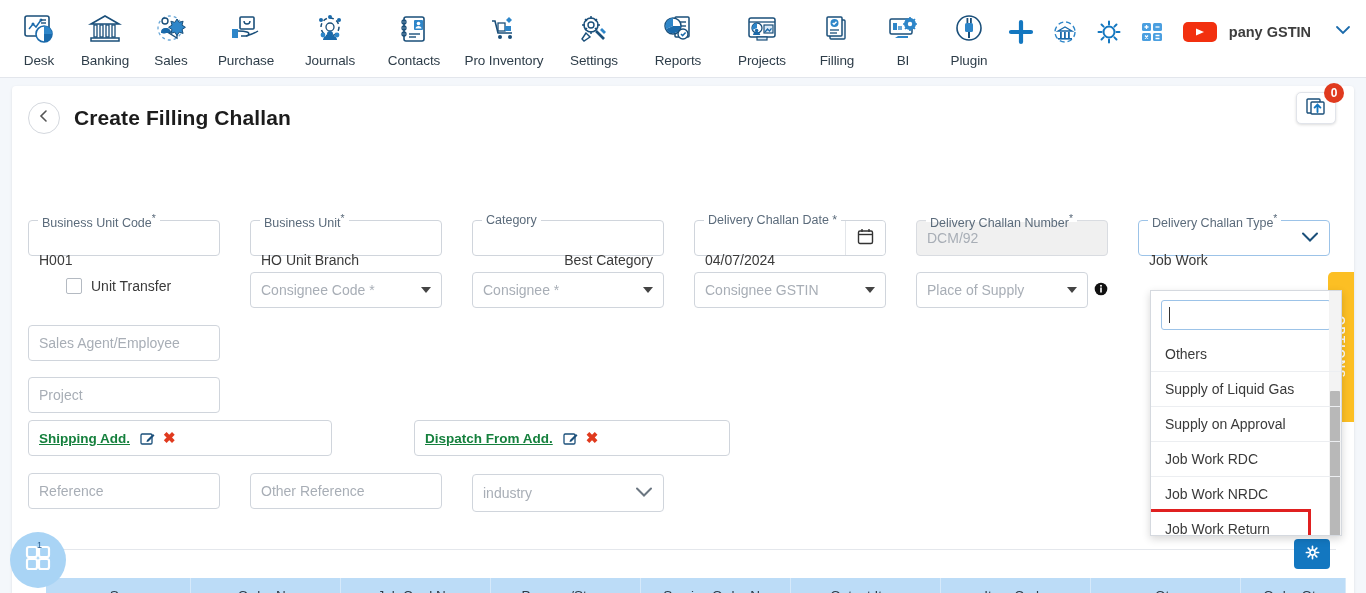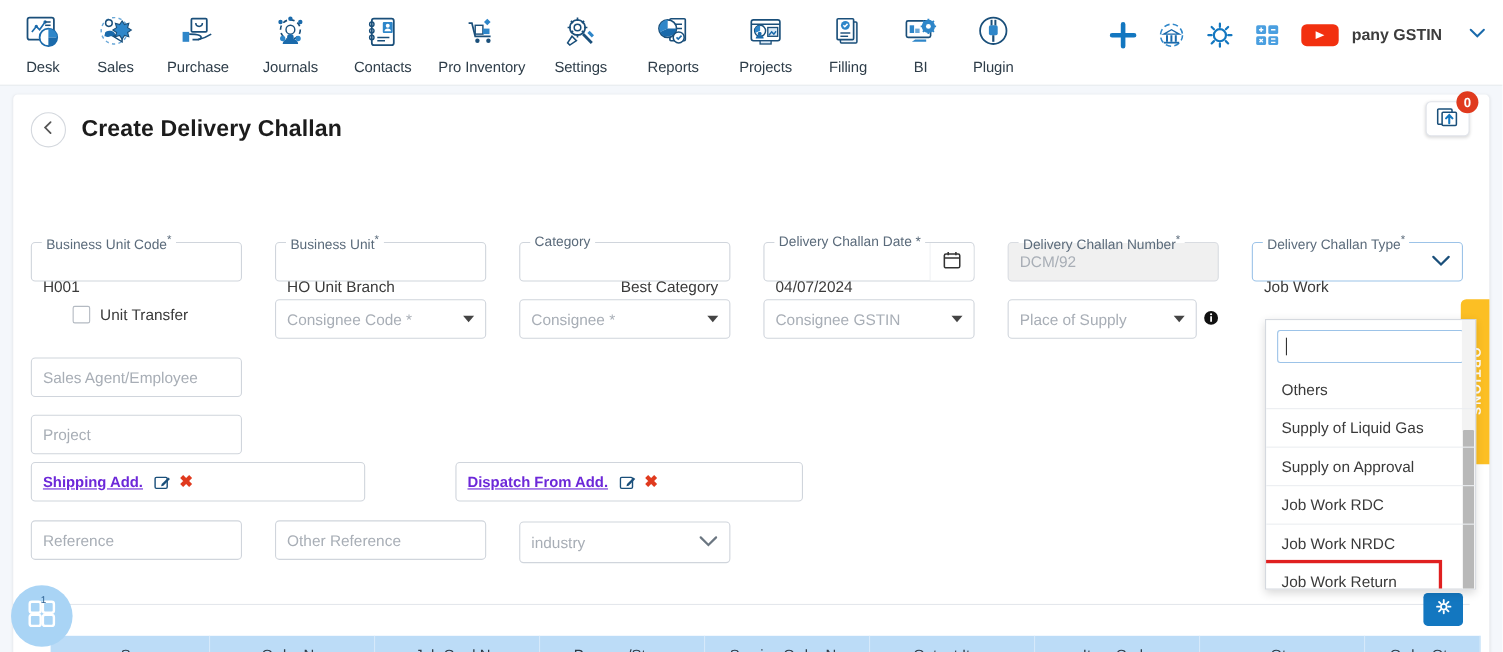--- a/index.html
+++ b/index.html
@@ -91,21 +91,21 @@
     width: 0; height: 0; border-left: 5px solid transparent;
     border-right: 5px solid transparent; border-top: 6px solid #444;
   }
   .chev-lg { position: absolute; right: 8px; top: 50%; transform: translateY(-50%); }
 
   .cb-row { position: absolute; display: flex; align-items: flex-start; gap: 9px; padding-left: 36px; }
   .cb-box { width: 16px; height: 16px; border: 1.5px solid #b4bac2; border-radius: 2px; background:#fff; cursor:pointer;}
   .cb-label { font-size: 14px; color: #3a3a3a; }
 
   .addr-link {
-    color: #6d28d9; text-decoration: underline; font-size: 13.5px; font-weight: 600; cursor: pointer;
+    color: #15803d; text-decoration: underline; font-size: 13.5px; font-weight: 600; cursor: pointer;
   }
   .ico-edit { margin-left: 10px; cursor: pointer; display:inline-flex; }
   .ico-x { margin-left: 8px; color: #e03a1e; font-size: 15px; font-weight: bold; cursor: pointer; }
 
   .date-btn {
     position: absolute; right: 0; top: 0; width: 40px; height: 34px;
     border-left: 1px solid #e3e6ea; display: flex; align-items: center;
     justify-content: center; cursor: pointer; background: #fff; border-radius: 0 4px 4px 0;
   }
   .info-ico { position: absolute; cursor: pointer; }
@@ -193,20 +193,33 @@
             <line x1="22" y1="11" x2="27" y2="11" stroke="#1a4f7a" stroke-width="1.4"></line>
             <line x1="22" y1="14" x2="27" y2="14" stroke="#1a4f7a" stroke-width="1.4"></line>
             <circle cx="25" cy="25" r="8" fill="#fff" stroke="#1a6aab" stroke-width="1.6"></circle>
             <path d="M25 25 L25 17 A8 8 0 0 1 33 25 Z" fill="#2e86c9"></path>
             <path d="M25 25 L33 25 A8 8 0 0 1 25 33 Z" fill="#1a6aab"></path>
           </svg>
       </div>
       <div class="nav-label">Desk</div>
     </div>
 
+    <div class="nav-item">
+      <div class="nav-ico">
+        <svg width="40" height="40" viewBox="0 0 40 40">
+            <path d="M6 15 L20 7 L34 15 Z" fill="#fff" stroke="#1a4f7a" stroke-width="1.6"></path>
+            <rect x="9" y="16" width="3" height="12" fill="#fff" stroke="#1a4f7a" stroke-width="1.3"></rect>
+            <rect x="15" y="16" width="3" height="12" fill="#fff" stroke="#1a4f7a" stroke-width="1.3"></rect>
+            <rect x="21" y="16" width="3" height="12" fill="#fff" stroke="#1a4f7a" stroke-width="1.3"></rect>
+            <rect x="27" y="16" width="3" height="12" fill="#fff" stroke="#1a4f7a" stroke-width="1.3"></rect>
+            <rect x="6" y="29" width="28" height="3" fill="#fff" stroke="#1a4f7a" stroke-width="1.5"></rect>
+          </svg>
+      </div>
+      <div class="nav-label">Banking</div>
+    </div>
 
     <div class="nav-item">
       <div class="nav-ico">
         <svg width="40" height="40" viewBox="0 0 40 40">
             <circle cx="19" cy="19" r="12" fill="none" stroke="#6aa8d8" stroke-width="1.3" stroke-dasharray="3 3"></circle>
             <circle cx="14" cy="12" r="3" fill="none" stroke="#1a4f7a" stroke-width="1.4"></circle>
             <path d="M10 24c0-3 2-5 5-5s5 2 5 5z" fill="#1a6aab"></path>
             <circle cx="13" cy="22" r="2.6" fill="#1a6aab"></circle>
             <path d="M18 24l8-4v9z" fill="#fff" stroke="#1a4f7a" stroke-width="1.3"></path>
             <path d="M26 10 l2.2 3.4 3.9-1.2 -1.1 3.9 3.4 2.2 -3.4 2.2 1.1 3.9 -3.9 -1.2 -2.2 3.4 -2.2 -3.4 -3.9 1.2 1.1 -3.9 -3.4 -2.2 3.4 -2.2 -1.1 -3.9 3.9 1.2z" fill="#2e86c9" stroke="#1a4f7a" stroke-width="1"></path>
@@ -421,21 +434,21 @@
   <div class="card">
 
     <div class="page-head">
       <div class="back-btn">
         <span>
           <svg width="14" height="14" viewBox="0 0 14 14">
               <path d="M9 2L4 7l5 5" stroke="#555" stroke-width="1.6" fill="none" stroke-linecap="round"></path>
             </svg>
         </span>
       </div>
-      <div class="page-title">Create Delivery Challan</div>
+      <div class="page-title">Create Filling Challan</div>
 
       <div class="upload-wrap">
         <div class="upload-btn">
           <span>
             <svg width="22" height="22" viewBox="0 0 22 22">
                 <rect x="2" y="4" width="13" height="14" rx="1" fill="#fff" stroke="#1a4f7a" stroke-width="1.4"></rect>
                 <rect x="6" y="7" width="13" height="12" rx="1" fill="#fff" stroke="#1a4f7a" stroke-width="1.4"></rect>
                 <path d="M12.5 17V10M9.6 12.6l2.9-3 2.9 3" stroke="#1377c0" stroke-width="1.9" fill="none" stroke-linecap="round"></path>
               </svg>
           </span>

